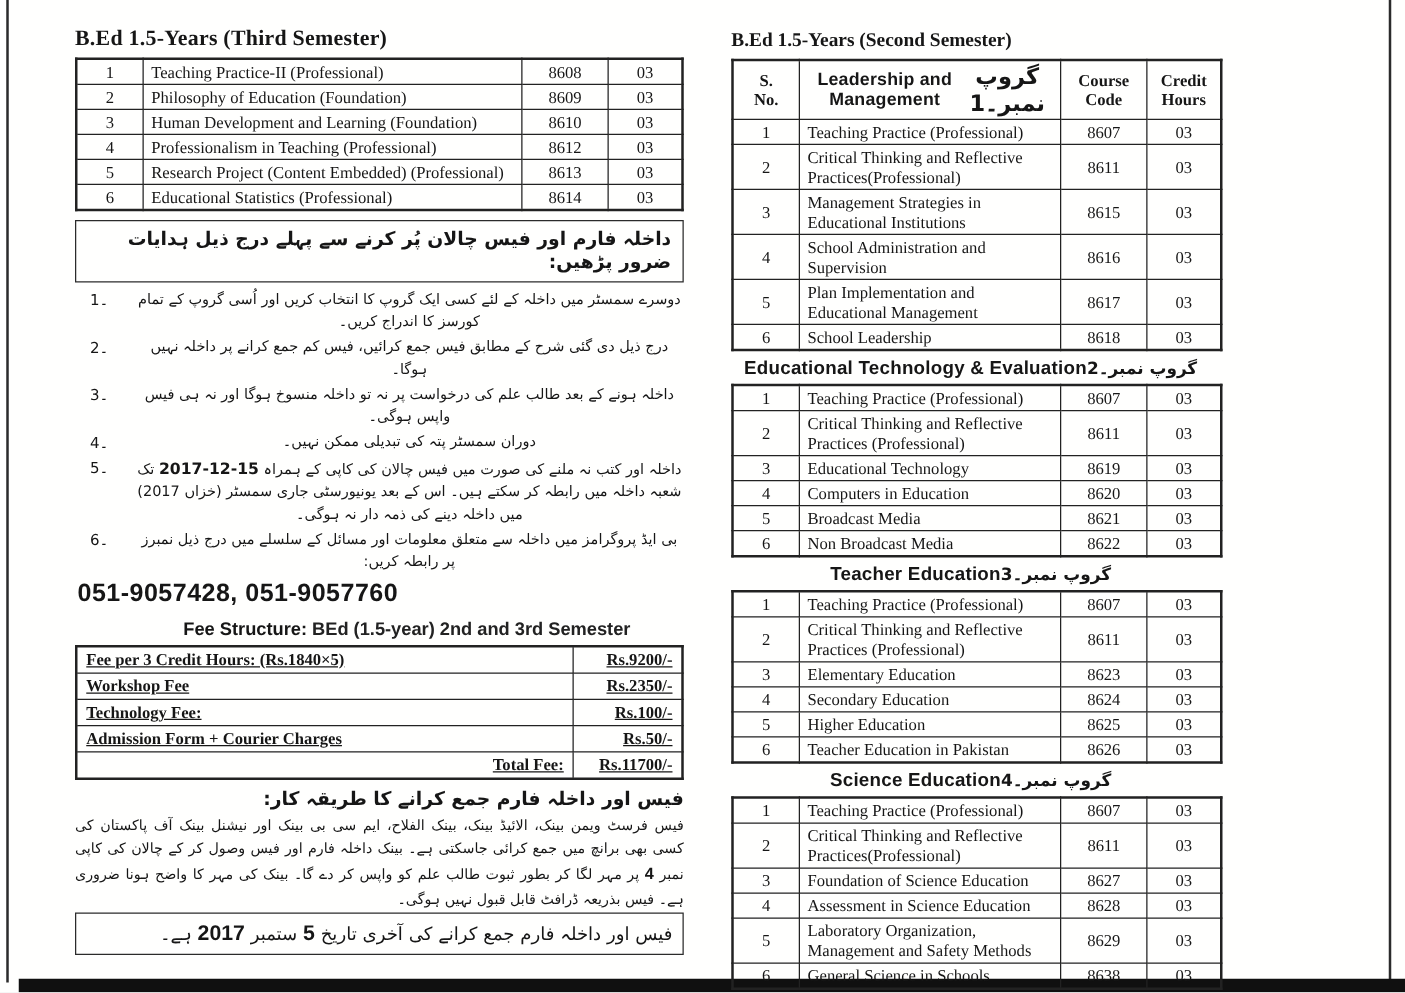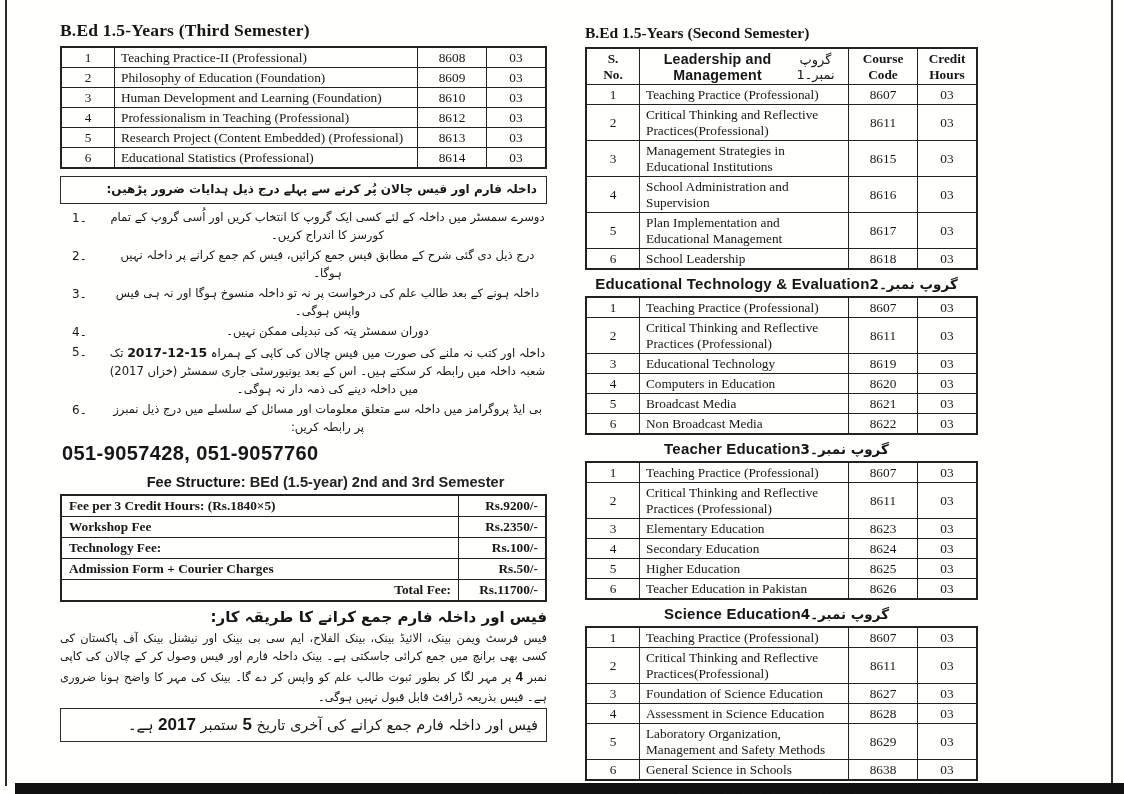--- a/index.html
+++ b/index.html
@@ -19,53 +19,53 @@
   table{border-collapse:collapse;width:100%;}
   .ctable{border:2.4px solid #222;}
   .ctable td,.ctable th{border:1.5px solid #222;padding:1.5px 6px;font-size:13.3px;vertical-align:middle;}
   .c-no{width:40px;text-align:center;}
   .c-code{width:56px;text-align:center;}
   .c-hrs{width:46px;text-align:center;}
 
   .ur{direction:rtl;font-family:"DejaVu Sans",sans-serif;unicode-bidi:embed;}
 
   .instbox{border:1.6px solid #2b2b2b;margin:7px 0 5px 0;padding:5px 9px 7px 9px;
-           text-align:right;font-weight:bold;font-size:12px;}
+           text-align:right;font-weight:bold;font-size:15px;}
   .inst-list{margin:2px 0 2px 0;}
   .inst{display:flex;margin:2px 0;}
   .inst .num{width:36px;padding-left:12px;font-size:12px;font-family:"DejaVu Sans",sans-serif;
              white-space:nowrap;padding-top:2px;}
   .inst .txt{flex:1;text-align:center;font-size:11.6px;line-height:1.55;}
   .inst .txt b{font-size:12.5px;}
 
   .phones{font-family:"Liberation Sans",sans-serif;font-weight:bold;font-size:20px;
           letter-spacing:.4px;margin:5px 0 9px 2px;}
 
   .fee-head{text-align:center;font-family:"Liberation Sans",sans-serif;font-size:14.6px;margin:0 0 4px 0;}
   .fee-head .fh-b{font-weight:bold;padding-left:44px;}
   .fee-head .fh-r{font-weight:bold;color:#222;}
-  .feetable{border:2.4px solid #222;}
+  .feetable{border:2.4px solid #222;text-decoration:underline;}
   .feetable td{border:1.5px solid #222;padding:2px 7px;font-size:13.3px;font-weight:bold;}
   .fee-val{width:72px;text-align:right;}
   .fee-total-label{text-align:right;}
 
   .method-head{text-align:right;font-weight:bold;font-size:15px;margin:6px 0 3px 0;}
   .method-para{text-align:justify;font-size:11.4px;line-height:1.65;}
   .method-para b{font-size:13px;font-family:"Liberation Sans",sans-serif;}
 
   .dlbox{border:1.6px solid #2b2b2b;margin-top:1px;padding:6px 8px;text-align:right;
          font-weight:normal;font-size:14.5px;}
   .dlbox b{font-family:"Liberation Sans",sans-serif;font-size:17px;}
 
   .gh-row th{font-weight:bold;}
   .th-stack{text-align:center;font-size:13.5px;line-height:1.15;}
   .gname-cell{padding:2px 6px;margin-left:10px;}
   .gname{display:flex;align-items:center;justify-content:space-between;}
   .gname .en{font-family:"Liberation Sans",sans-serif;font-weight:bold;font-size:14.2px;letter-spacing:.2px;}
-  .gname .urdu{font-weight:normal;font-size:13px;}
+  .gname .urdu{font-weight:bold;font-size:18px;}
 
   .ghead{text-align:center;font-weight:bold;margin:5px 0 3px 0;}
   .ghead .en{font-family:"Liberation Sans",sans-serif;font-size:15px;letter-spacing:.2px;}
   .ghead .urdu{font-size:13.5px;margin-right:10px;}
 
   .fnote{text-align:right;font-size:11.6px;margin-top:8px;line-height:1.5;margin-left:47px;}
 </style>
 </head>
 <body>
 

